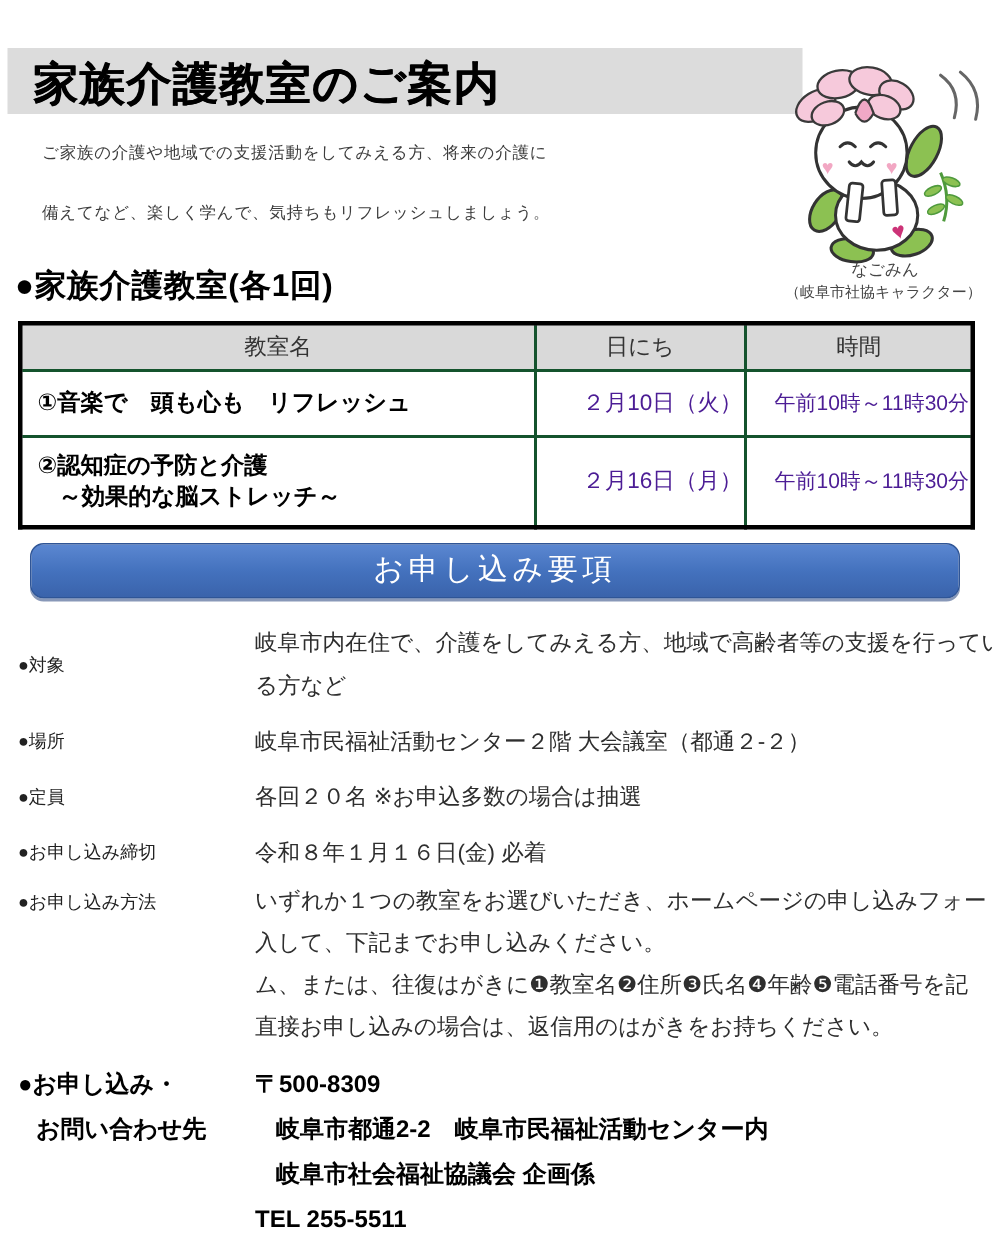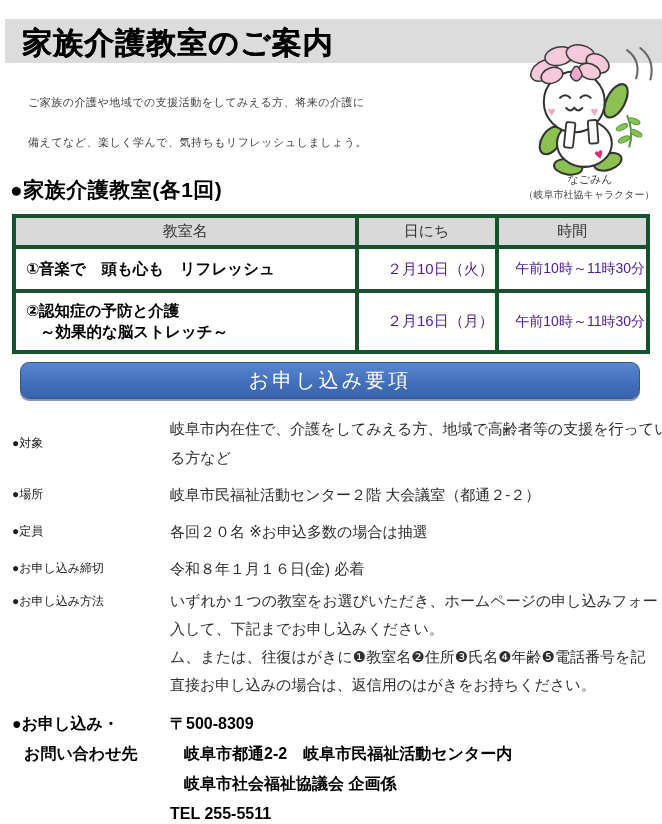--- a/index.html
+++ b/index.html
@@ -5,42 +5,42 @@
   * { box-sizing: border-box; }
   html,body { margin:0; padding:0; }
   body {
     width:662px; height:824px; background:#ffffff;
     font-family:"Liberation Sans","DejaVu Sans",sans-serif;
     color:#222; overflow:hidden;
   }
   .page { position:relative; width:662px; height:824px; background:#fff; }
 
   
-  .title-band { position:absolute; left:5px; top:19px; width:658px; height:44px; background:#dcdcdc; }
+  .title-band { position:absolute; left:5px; top:32px; width:530px; height:44px; background:#dcdcdc; }
   .title-text {
     position:absolute; left:17px; top:4px; font-size:30px; font-weight:900;
     color:#000; letter-spacing:1px; white-space:nowrap;
     text-shadow:0.5px 0 #000;
   }
 
   
   .intro { position:absolute; left:28px; top:82px; font-size:11px; color:#3d3d3d; line-height:40px; letter-spacing:0.5px; }
   .intro div { white-space:nowrap; }
 
   
   .mascot-wrap { position:absolute; left:521px; top:44px; width:138px; height:132px; }
   .mascot-name { position:absolute; left:521px; top:172px; width:138px; text-align:center; font-size:11px; color:#454545; }
   .mascot-caption { position:absolute; left:514px; top:188px; width:150px; text-align:center; font-size:10px; color:#454545; white-space:nowrap; }
 
   
   .section-heading { position:absolute; left:10px; top:176px; font-size:21px; font-weight:800; color:#000; letter-spacing:0.5px; }
 
   
   .schedule-table { position:absolute; left:12px; top:214px; width:638px; border-collapse:collapse; border:3px solid #000; table-layout:fixed; }
-  .schedule-table th, .schedule-table td { border:4px solid #14532d; }
+  .schedule-table th, .schedule-table td { border:2px solid #14532d; }
   .schedule-table th { background:#d9d9d9; font-weight:400; font-size:15px; height:31px; color:#333; }
   .col-name { width:335px; }
   .col-date { width:137px; }
   .col-time { width:148px; }
   .cell-name { text-align:left; padding:4px 24px 4px 10px; font-weight:bold; font-size:15.5px; color:#000; }
   .cell-name .second { padding-left:14px; }
   .cell-date, .cell-time { text-align:right; font-weight:400; color:#4c1d95; }
   .cell-date { font-size:15px; }
   .cell-time { font-size:14px; }
   .row-1 td { height:44px; }

